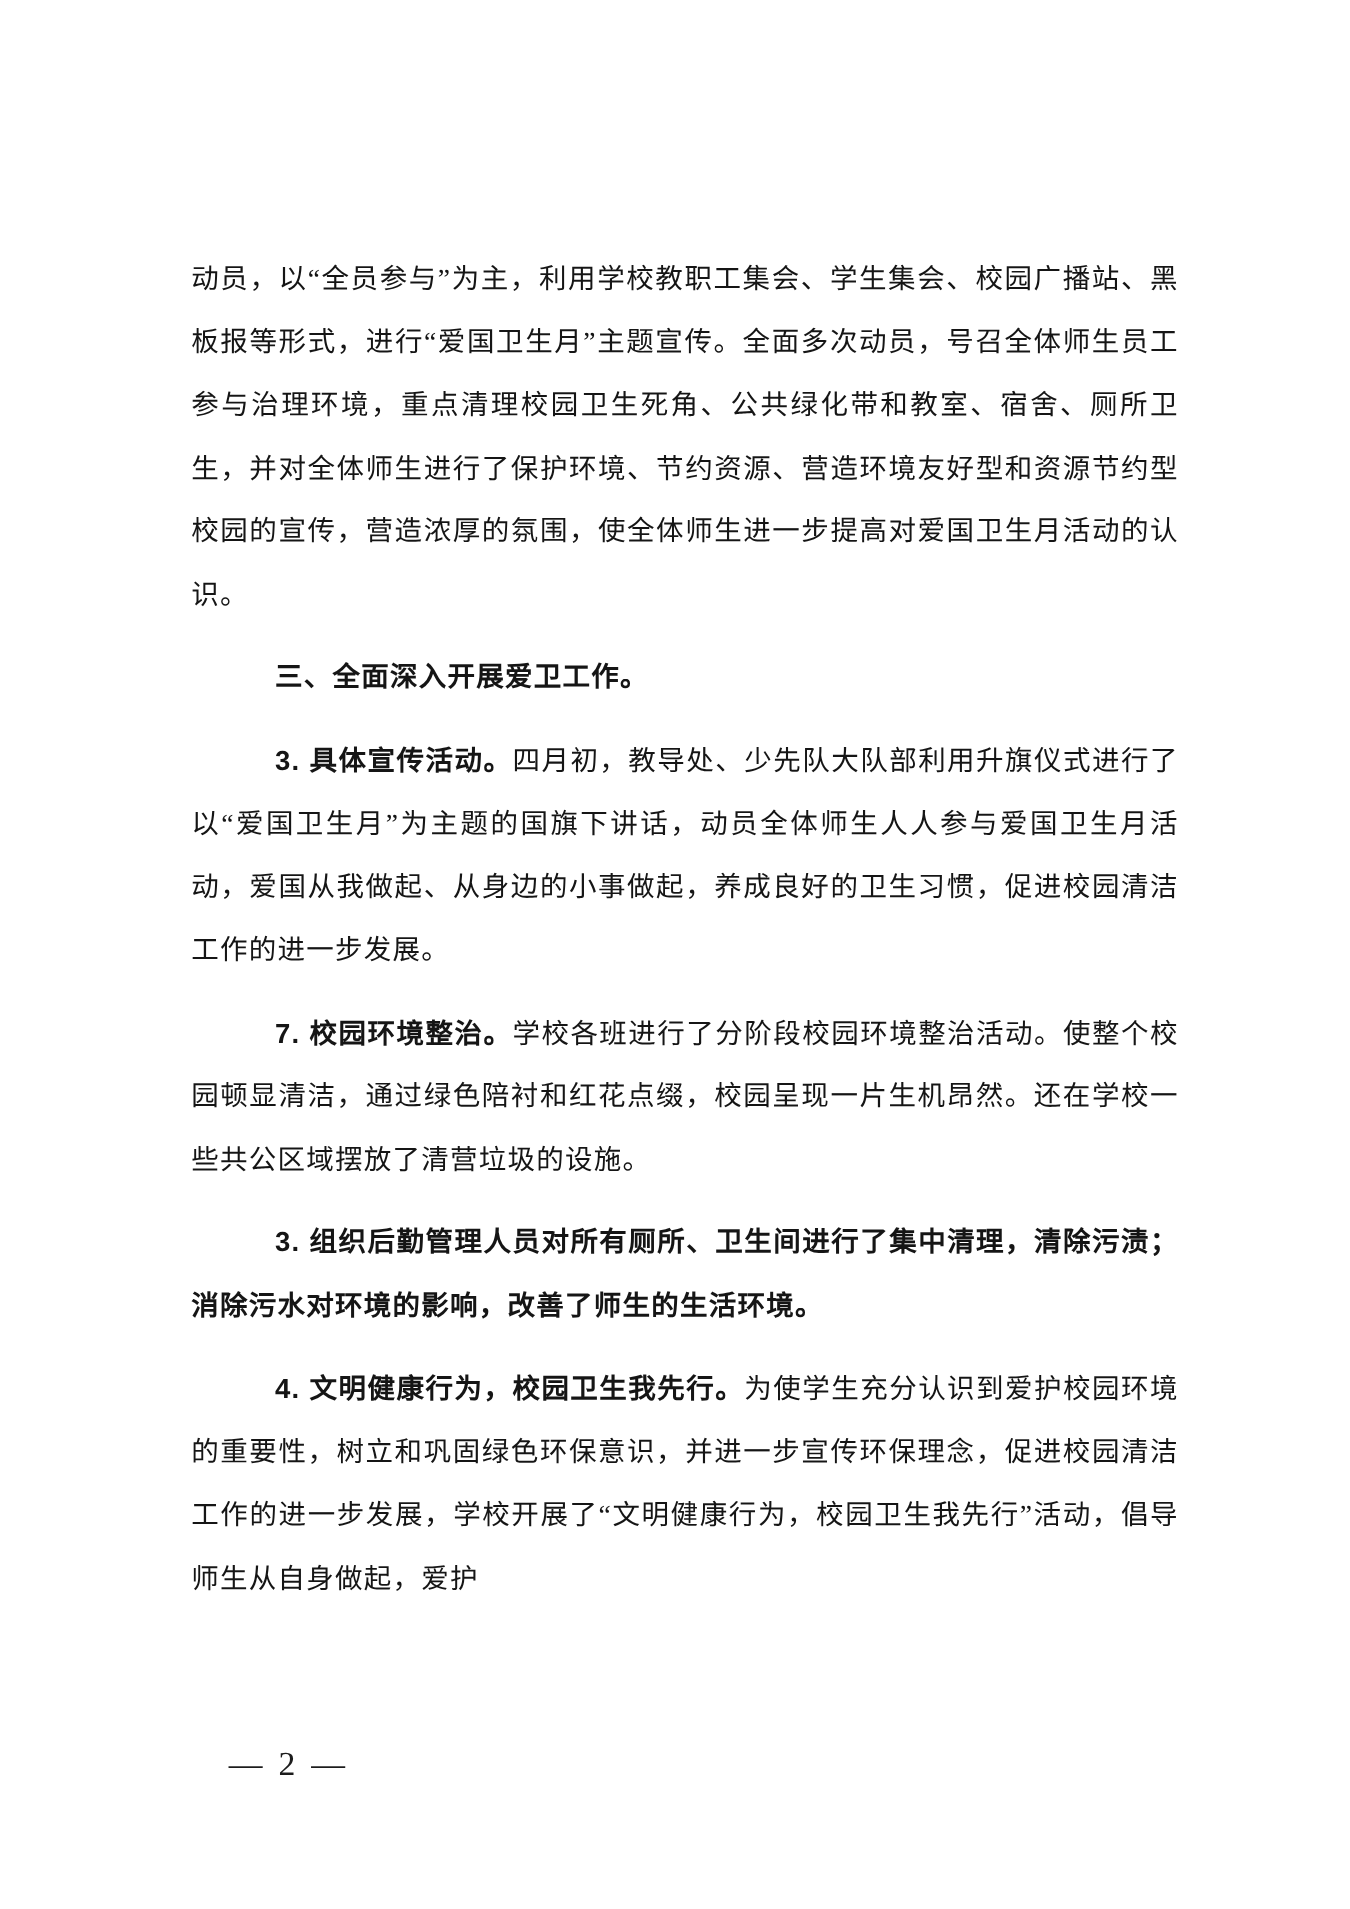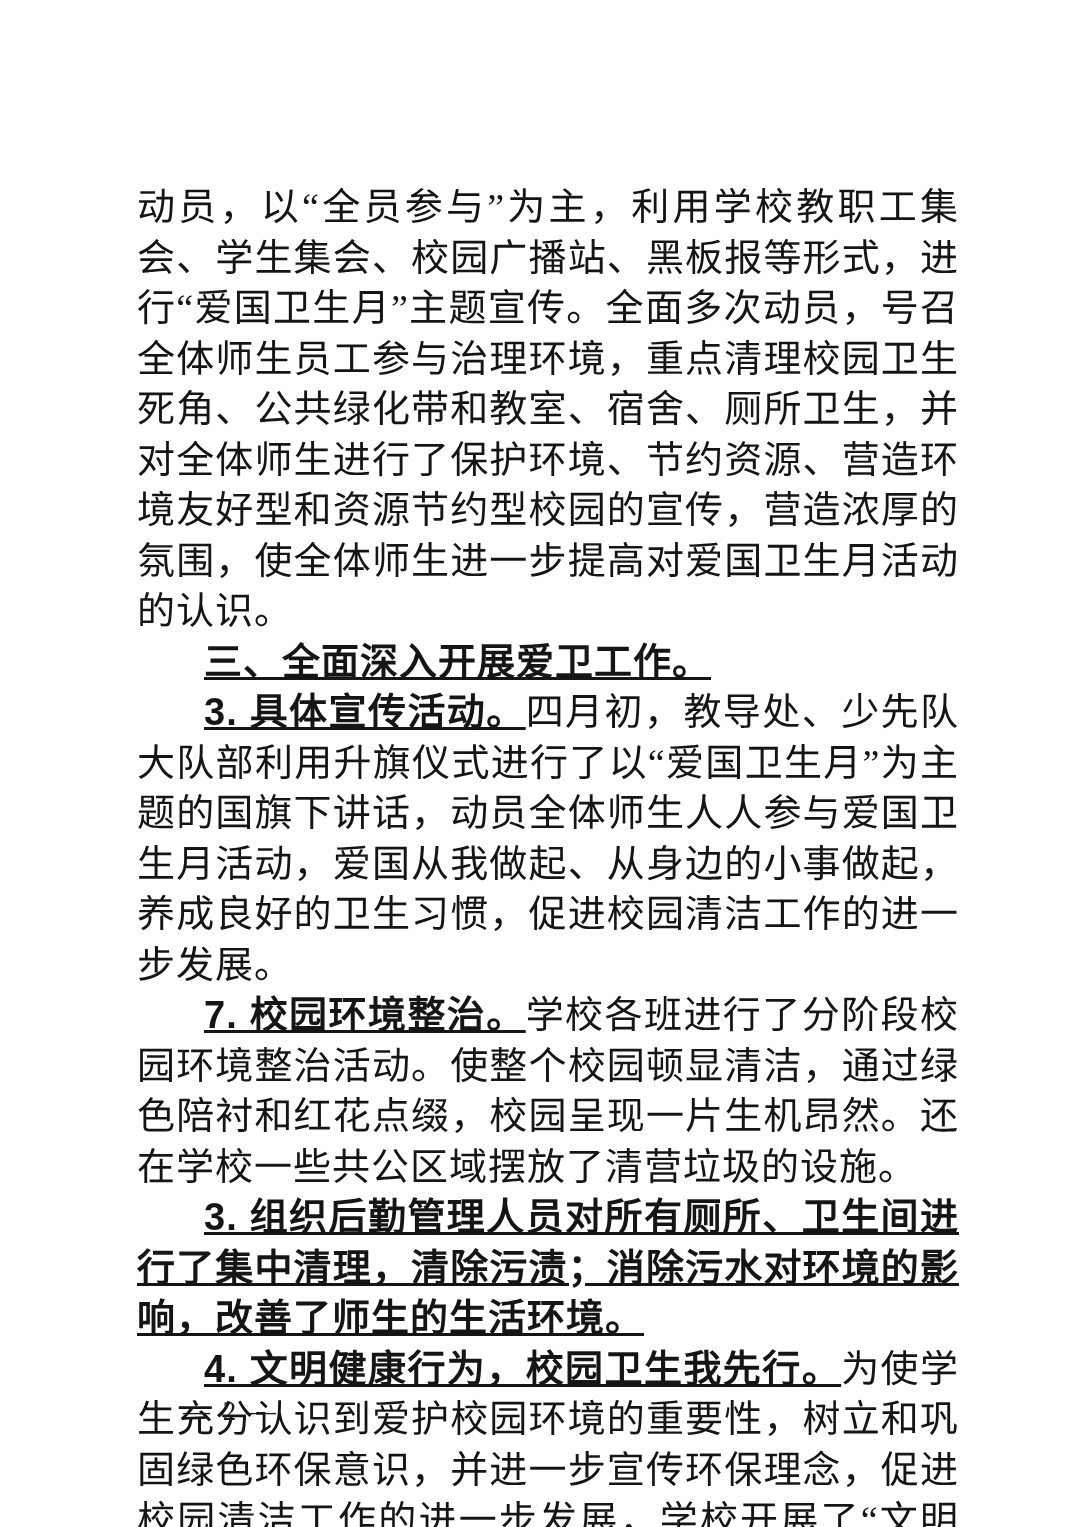--- a/index.html
+++ b/index.html
@@ -20,36 +20,35 @@
     inset: 0;
     background: #ffffff;
   }
   .text-block {
     position: absolute;
     left: 137px;
     top: 182px;
     width: 822px;
   }
   .para {
-    margin: 0;
-    font-size: 38px;
+    margin: 16px;
+    font-size: 22px;
     line-height: 50.5px;
     text-align: justify;
     text-justify: inter-ideograph;
     text-align-last: left;
     letter-spacing: 1px;
     word-break: break-all;
   }
   .para.indent {
     text-indent: 67px;
   }
   .lead-bold {
     font-weight: 700;
     font-family: "Liberation Sans", "DejaVu Sans", sans-serif;
-    text-decoration: underline;
   }
   .para.bold-body .lead-bold {
     font-weight: 700;
   }
   .page-footer {
     position: absolute;
     left: 183px;
     top: 1396px;
     font-size: 27px;
     letter-spacing: 3px;

